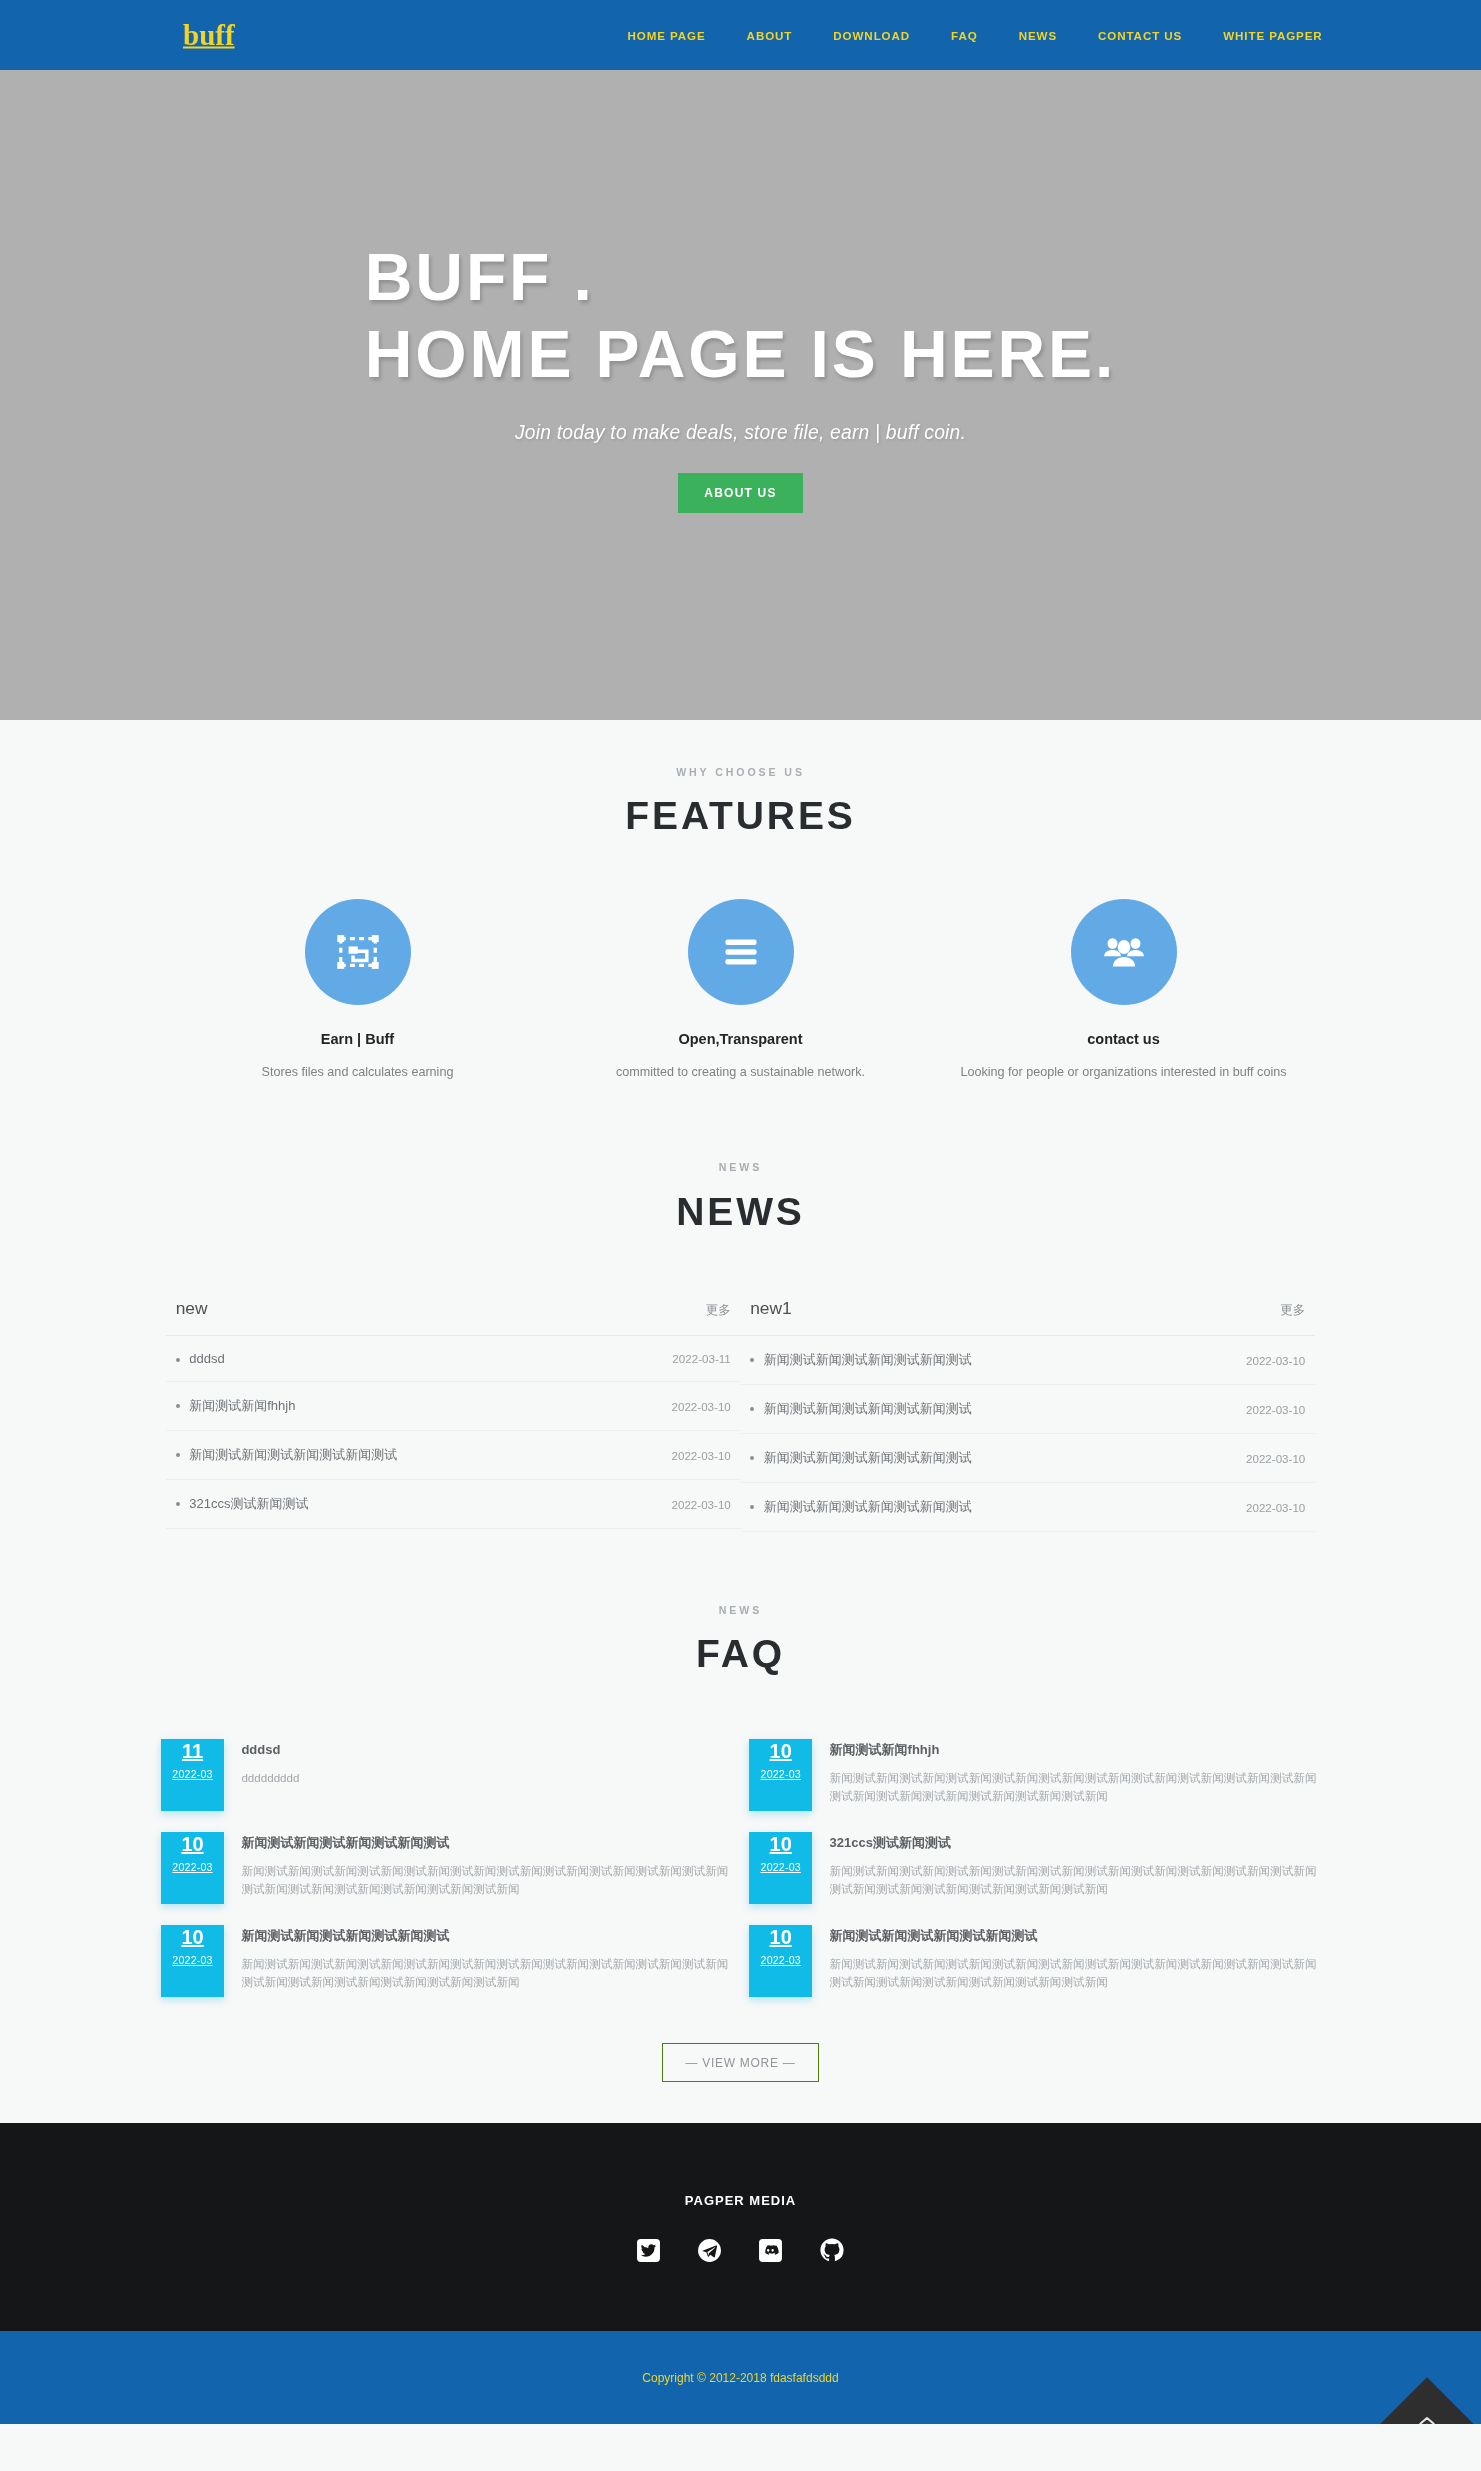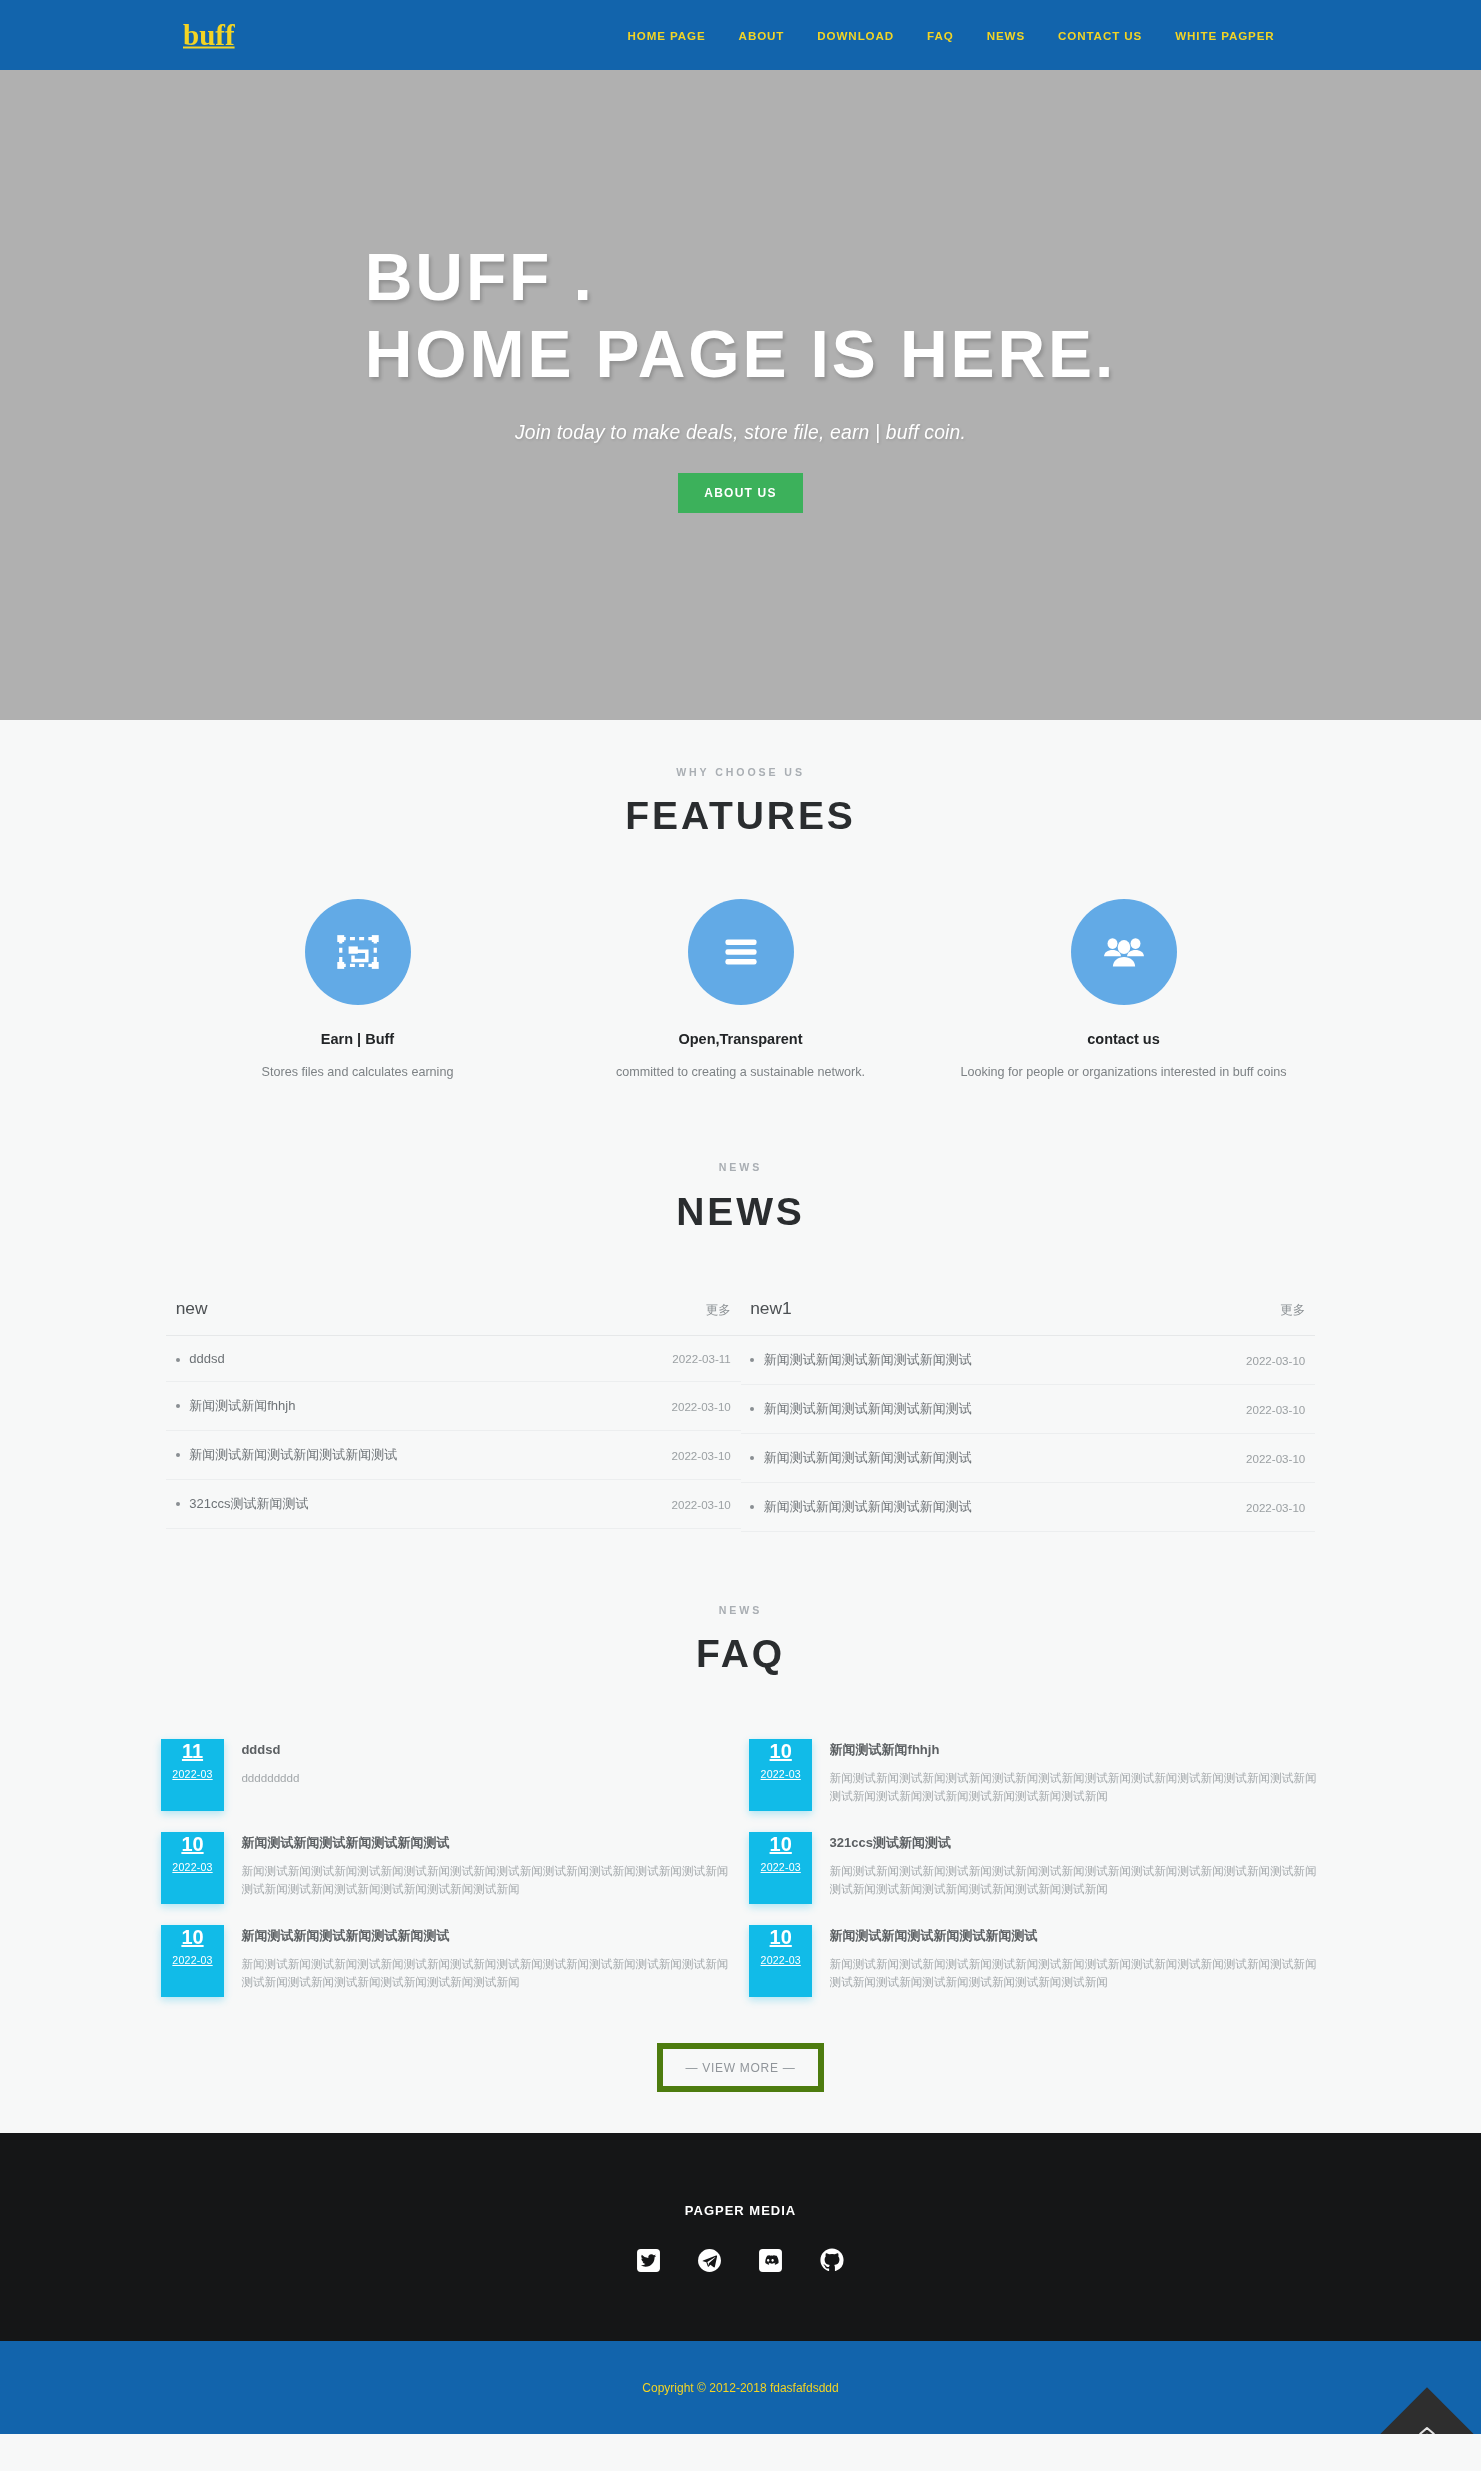--- a/index.html
+++ b/index.html
@@ -30,21 +30,21 @@
     letter-spacing: 0px;
     line-height: 1;
   }
   .nav-links {
     position: absolute;
     left: 613px;
     top: 50%;
     transform: translateY(-50%);
     display: flex;
     align-items: center;
-    gap: 4px;
+    gap: 12px;
     list-style: none;
   }
   .nav-links li a {
     display: block;
     color: #f3d424;
     font-size: 11.6px;
     font-weight: 700;
     letter-spacing: 0.9px;
     text-decoration: none;
     padding: 0 14.5px;
@@ -223,21 +223,21 @@
     margin-top: 10.6px;
     font-size: 11.6px;
     line-height: 1.55;
     color: #a3a8ab;
     max-height: 37px;
     overflow: hidden;
   }
   .view-more-wrap { text-align: center; margin-top: 46px; }
   .view-more {
     display: inline-block;
-    border: 6px solid #4d7c0f;
+    border: 1px solid #4d7c0f;
     background: transparent;
     font-family: inherit;
     color: #90959a;
     font-size: 12px;
     letter-spacing: 0.7px;
     padding: 11.6px 23px;
     cursor: pointer;
   }
 
   

